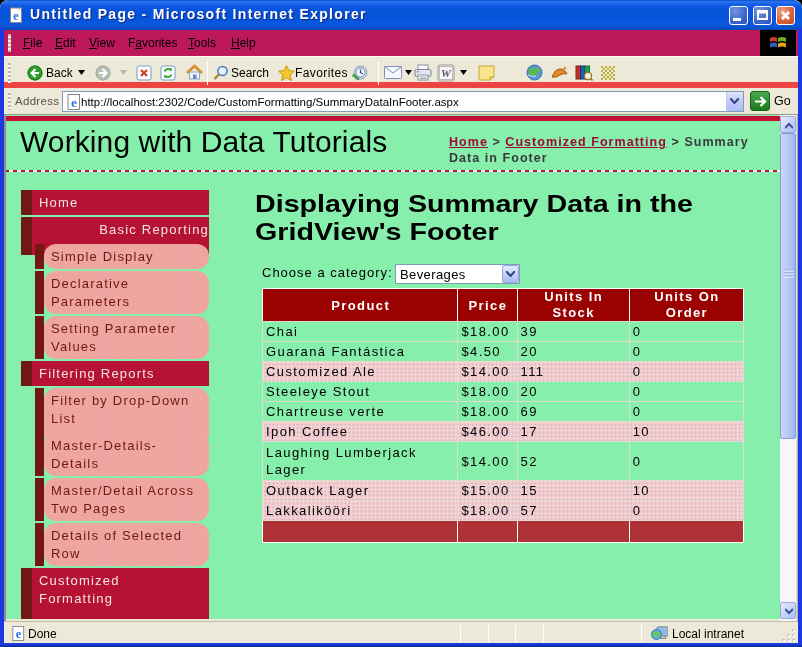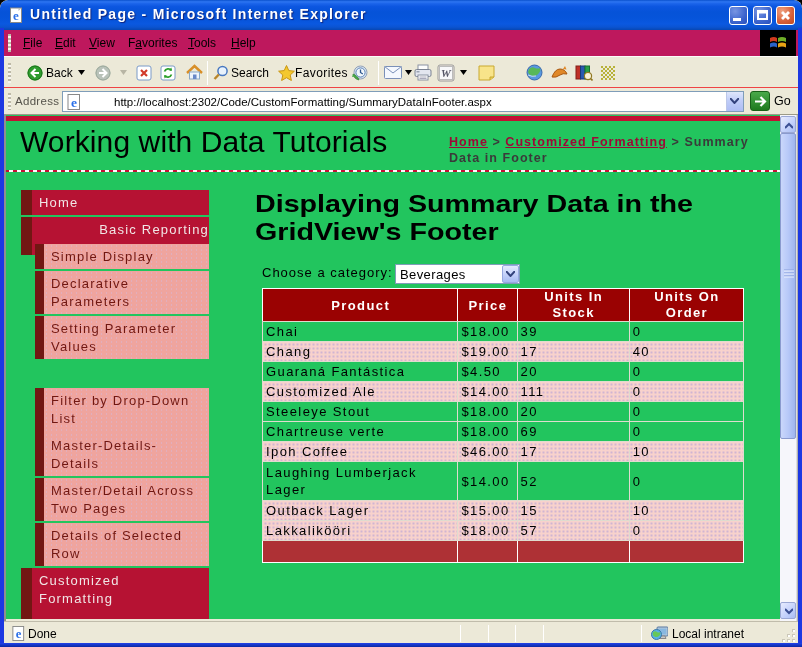--- a/index.html
+++ b/index.html
@@ -27,55 +27,55 @@
 #greyr { position:absolute; left:796px; top:115px; width:2px; height:506px; background:linear-gradient(90deg,#f4f4f4,#9a9a9a); z-index:51; }
 
 #menubar { position:absolute; left:4px; top:30px; width:794px; height:26px; background:#be185d; }
 .grip { position:absolute; top:4px; width:3px; background:repeating-linear-gradient(180deg,#bdb9a6 0 2px,#f6f5ef 2px 4px); }
 #menubar .grip { left:4px; height:18px; }
 .mitem { position:absolute; top:6px; font-size:12px; color:#000; }
 #menubar u { text-decoration:underline; }
 #throbber { position:absolute; right:2px; top:0; width:36px; height:26px; background:#000; }
 
 #toolbar { position:absolute; left:4px; top:56px; width:794px; height:32px; background:#ece9d8;
-  border-top:1px solid #fcfbf8; border-bottom:1px solid #ef4444; }
+  border-top:1px solid #fcfbf8; border-bottom:6px solid #ef4444; }
 #toolbar .grip { left:4px; top:6px; height:20px; }
 .tbtxt { position:absolute; top:9px; font-size:12px; color:#000; }
 .tsep { position:absolute; top:4px; width:1px; height:24px; background:#c9c5b2; border-right:1px solid #fff; }
 
 #addrbar { position:absolute; left:4px; top:88px; width:794px; height:27px; background:#ece9d8;
   border-bottom:1px solid #9c9a87; }
 #addrbar .grip { left:4px; top:5px; height:17px; }
 #addrlabel { position:absolute; left:11px; top:7px; font-size:11.5px; color:#55534b; letter-spacing:0.3px; }
 #addrfield { position:absolute; left:58px; top:3px; width:682px; height:21px; background:#fff;
   border:1px solid #7f9db9; }
-#addrurl { position:absolute; left:18px; top:4px; font-size:11.5px; color:#000; white-space:nowrap;margin-left:33px; }
+#addrurl { position:absolute; left:18px; top:4px; font-size:11.5px; color:#000; white-space:nowrap; }
 #addrdrop { position:absolute; right:0; top:0; width:17px; height:19px;
   background:linear-gradient(180deg,#dfe6fb,#c0cdf8 45%,#aebdf4); border-left:1px solid #bcc7e8; }
 #gobox { position:absolute; left:746px; top:3px; width:20px; height:20px; border-radius:3px;
   background:linear-gradient(180deg,#4aa94a,#1e7a1e); border:1px solid #186018; }
 #gotext { position:absolute; left:770px; top:6px; font-size:12.5px; color:#000; }
 
-#page { position:absolute; left:3px; top:115px; width:777px; height:504px; background:#22c55e; overflow:hidden; }
+#page { position:absolute; left:3px; top:115px; width:777px; height:504px; background:#86efac; overflow:hidden; }
 #redbar { position:absolute; left:0; top:1px; width:777px; height:5px; background:#c41034; }
 #sitetitle { position:absolute; left:17px; top:10px; font-size:30px; color:#000; letter-spacing:0.1px; }
 #crumb { position:absolute; left:446px; top:19px; width:320px; font-size:12.5px; font-weight:bold; color:#3a3a3a; line-height:16px; letter-spacing:1.05px;}
 #crumb a { color:#9d0a38; text-decoration:underline; }
 #dashline { position:absolute; left:2px; top:55px; width:775px; height:1.5px; background:repeating-linear-gradient(90deg,#c41034 0 4px,#ffffff 4px 8px); }
 
 .mi { position:absolute; font-size:13px; letter-spacing:1.2px; line-height:18px; }
 .mi .strip { position:absolute; top:0; height:100%; background:#721713; }
 .mi .bod { position:absolute; top:0; height:100%; }
 .mi1 { left:18px; width:188px; }
 .mi1 .strip { left:0; width:11px; }
 .mi1 .bod { left:11px; width:177px; background:#b61233; color:#f1e6e6; }
 .mi2 { left:32px; width:174px; }
 .mi2 .strip { left:0; width:9px; }
 .mi2 .bod { left:9px; width:165px; background:#efa49e; color:#701712;
-  background-image:radial-gradient(circle, #e2aebc 0.7px, transparent 0.9px); background-size:5px 4px; }
+  background-image:radial-gradient(circle, #e2aebc 0.7px, transparent 0.9px); background-size:5px 4px;border-radius:12px; }
 .mi .bod span { display:block; padding:4px 0 0 7px; }
 
 #h2 { position:absolute; left:252px; top:75px; font-size:24.5px; font-weight:bold; color:#000;
   line-height:28px; transform:scaleX(1.17); transform-origin:0 0; }
 #chooser { position:absolute; left:259px; top:150px; font-size:13px; color:#000; letter-spacing:1px; }
 #ddl { position:absolute; left:392px; top:149px; width:125px; height:20px; background:#fff; border:1px solid #7f9db9; }
 #ddl .txt { position:absolute; left:4px; top:2px; font-size:13px; letter-spacing:0.4px; }
 #ddl .btn { position:absolute; right:0px; top:0px; width:17px; height:18px;
   background:linear-gradient(180deg,#e4eafd,#c5d2fa 50%,#a8bbf2); border:1px solid #96a8e0; border-radius:2px; }
 
@@ -333,20 +333,26 @@
         <div class="bod">
           <span>Declarative<br>Parameters</span>
         </div>
       </div>
     <div class="mi mi2" style="top:201px; height:43px;">
         <div class="strip"></div>
         <div class="bod">
           <span>Setting Parameter<br>Values</span>
         </div>
       </div>
+    <div class="mi mi1" style="top:246px; height:25px;">
+        <div class="strip"></div>
+        <div class="bod">
+          <span>Filtering Reports</span>
+        </div>
+      </div>
     <div class="mi mi2" style="top:273px; height:58px;">
         <div class="strip"></div>
         <div class="bod">
           <span>Filter by Drop-Down<br>List</span>
         </div>
       </div>
     <div class="mi mi2" style="top:318px; height:43px;">
         <div class="strip"></div>
         <div class="bod">
           <span>Master-Details-<br>Details</span>
@@ -387,26 +393,20 @@
             <th class="c1">Product</th>
             <th class="c2">Price</th>
             <th class="c3 hdr2">Units In<br>Stock</th>
             <th class="c4 hdr2">Units On<br>Order</th>
           </tr>
       <tr>
             <td>Chai</td>
             <td class="r">$18.00</td>
             <td class="r">39</td>
             <td class="r">0</td>
-          </tr>
-      <tr class="alt">
-            <td>Chang</td>
-            <td class="r">$19.00</td>
-            <td class="r">17</td>
-            <td class="r">40</td>
           </tr>
       <tr>
             <td>Guaraná Fantástica</td>
             <td class="r">$4.50</td>
             <td class="r">20</td>
             <td class="r">0</td>
           </tr>
       <tr class="alt">
             <td>Customized Ale</td>
             <td class="r">$14.00</td>

